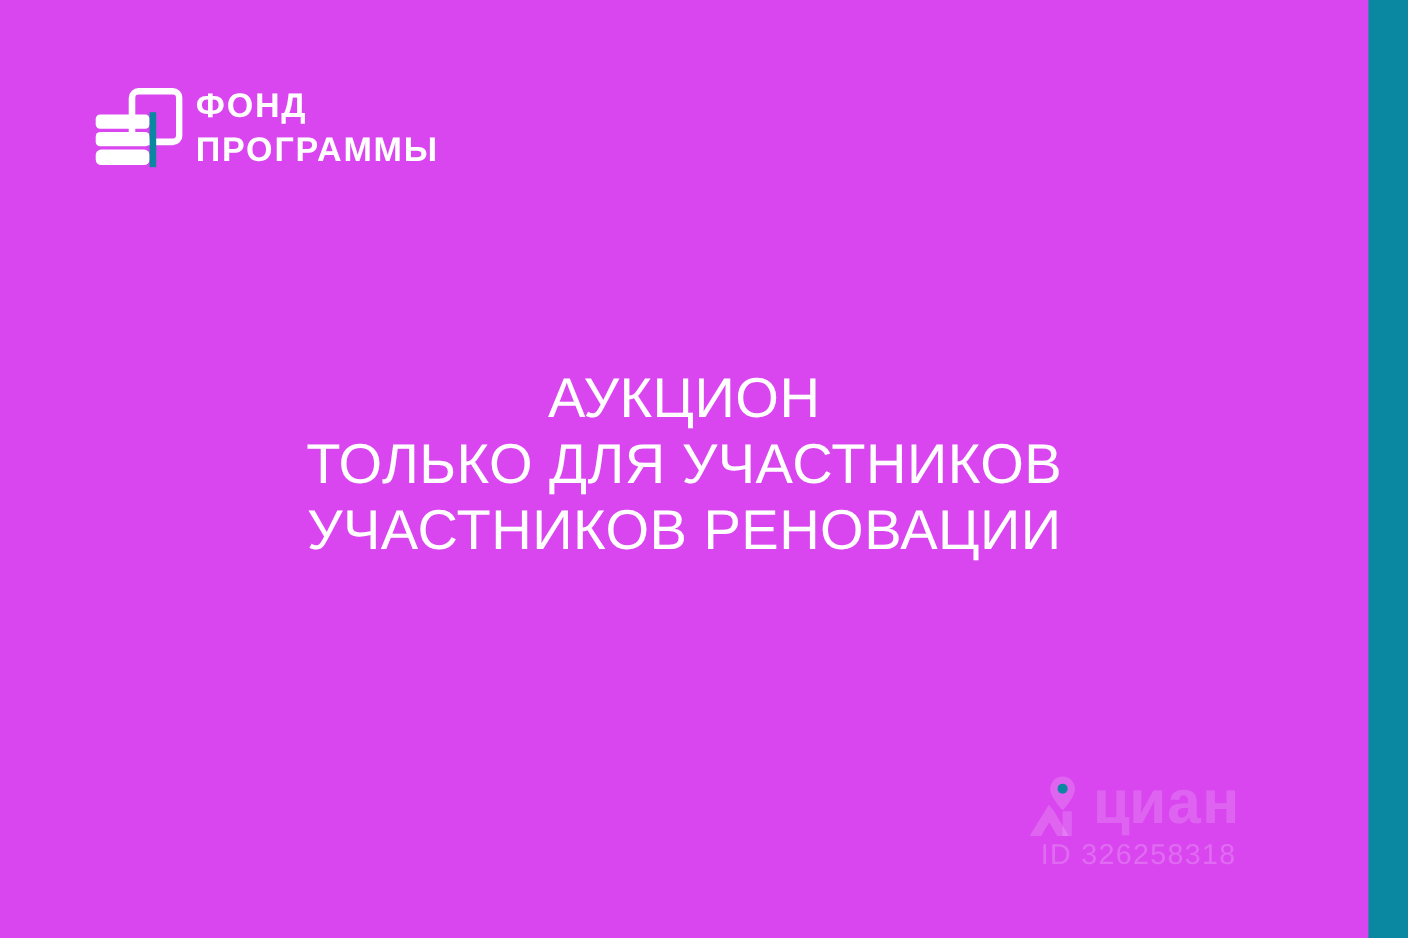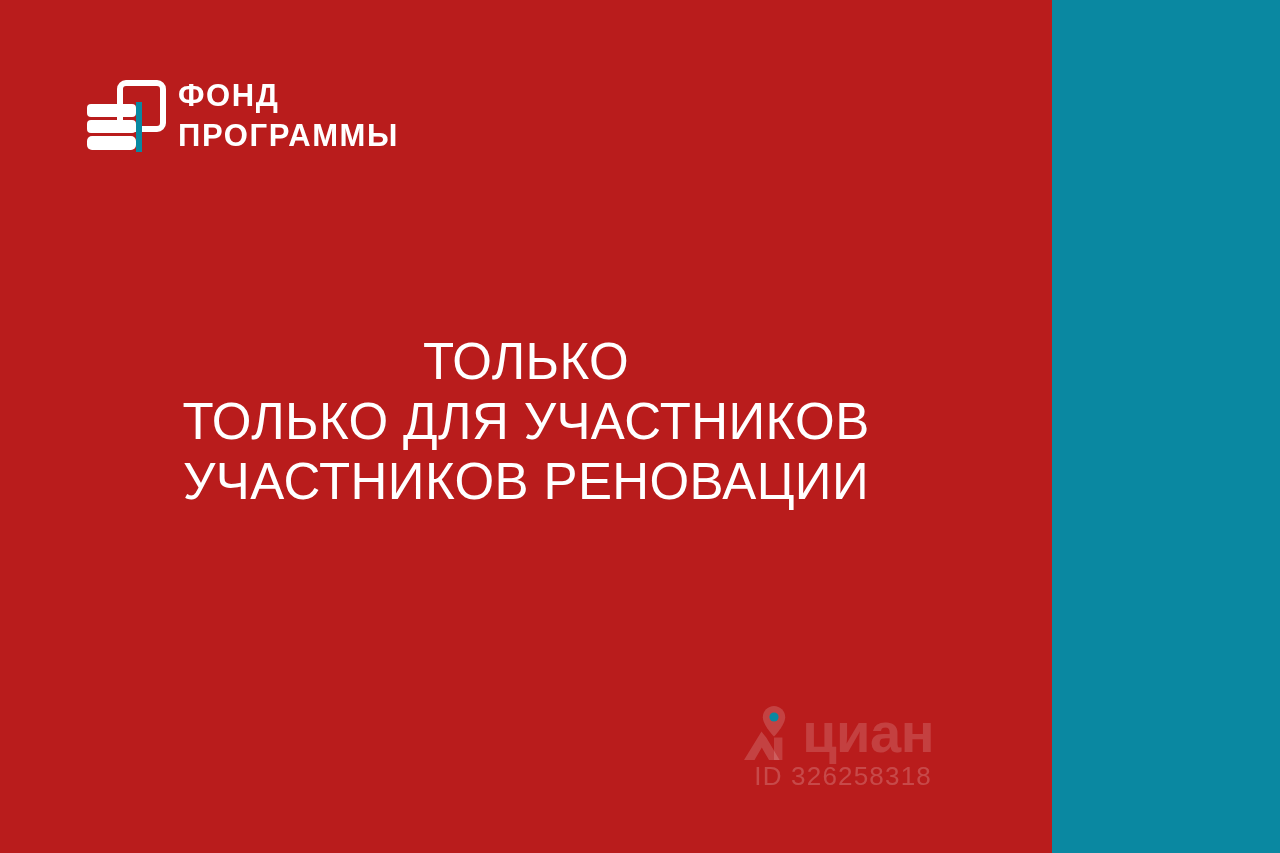--- a/index.html
+++ b/index.html
@@ -10,23 +10,23 @@
   body {
     width: 1280px;
     height: 853px;
     overflow: hidden;
     font-family: "Liberation Sans", "DejaVu Sans", sans-serif;
     background: #0a88a1;
   }
 
   .banner {
     position: relative;
-    width: 1052px;
+    width: 1244px;
     height: 853px;
-    background: #b91c1c;
+    background: #d946ef;
     overflow: hidden;
   }
 
   
   .brand {
     position: absolute;
     left: 84px;
     top: 74px;
     display: flex;
     align-items: center;
@@ -83,20 +83,21 @@
     width: 220px;
     text-align: right;
     user-select: none;
   }
   .wm-main {
     display: flex;
     align-items: center;
     justify-content: flex-end;
     gap: 6px;
     height: 62px;
+    font-family: Liberation Mono, monospace;
   }
   .wm-icon {
     width: 52px;
     height: 58px;
     flex: 0 0 auto;
   }
   .wm-icon svg { display: block; width: 52px; height: 58px; }
   .wm-word {
     color: rgba(255,255,255,0.16);
     font-size: 56px;
@@ -133,21 +134,21 @@
         <rect x="52" y="28" width="6" height="50" fill="#0a88a1"></rect>
       </svg>
     </div>
     <div class="brand-text">
       <span class="brand-line line1">ФОНД</span>
       <span class="brand-line line2">ПРОГРАММЫ</span>
     </div>
   </div>
 
   <div class="headline">
-    <span class="hl-row">ТОЛЬКО</span>
+    <span class="hl-row">АУКЦИОН</span>
     <span class="hl-row">ТОЛЬКО ДЛЯ УЧАСТНИКОВ</span>
     <span class="hl-row">УЧАСТНИКОВ РЕНОВАЦИИ</span>
   </div>
 
   <div class="watermark">
     <div class="wm-main">
       <div class="wm-icon">
         <svg viewBox="0 0 52 58" xmlns="http://www.w3.org/2000/svg" aria-hidden="true">
           <g fill="rgba(255,255,255,0.17)">
 

